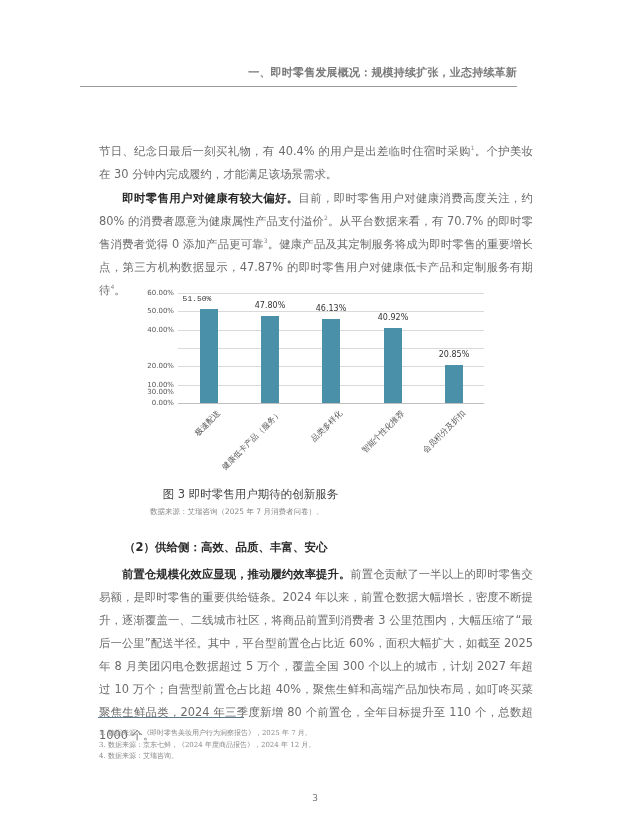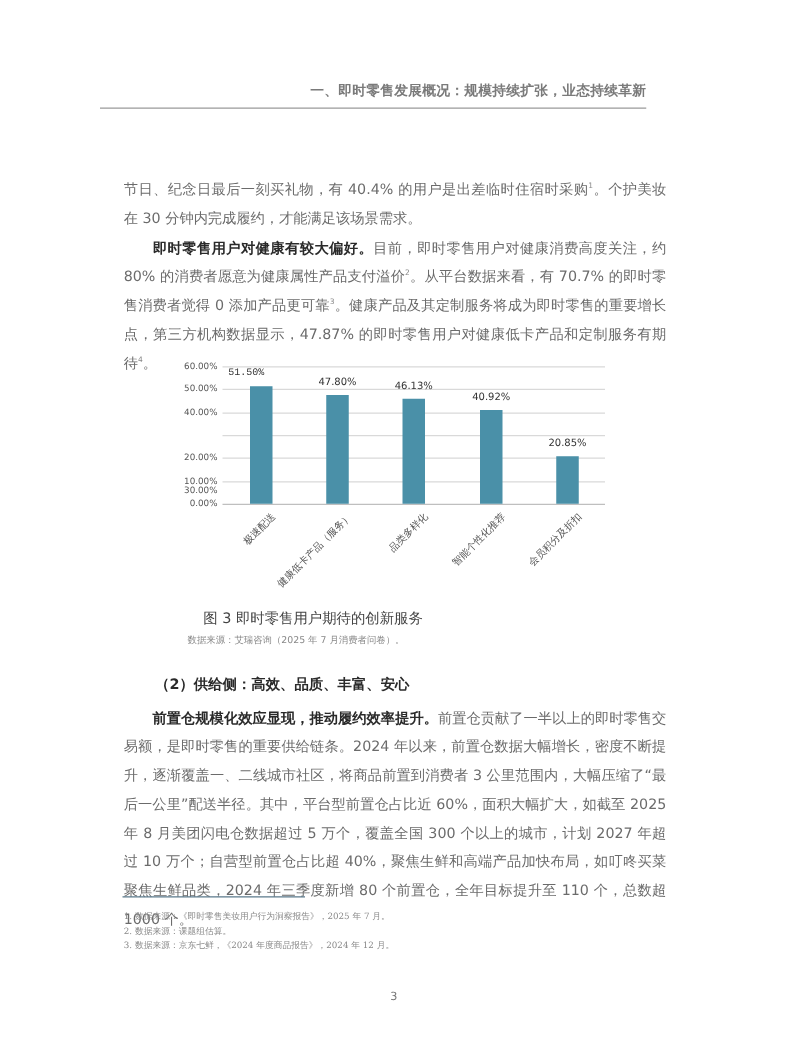--- a/index.html
+++ b/index.html
@@ -87,17 +87,17 @@
 
 <div class="subhead">（2）供给侧：高效、品质、丰富、安心</div>
 
 <div class="para" style="top:563px;">
   <span class="indent"></span><b>前置仓规模化效应显现，推动履约效率提升。</b><span>前置仓贡献了一半以上的即时零售交易额，是即时零售的重要供给链条。2024 年以来，前置仓数据大幅增长，密度不断提升，逐渐覆盖一、二线城市社区，将商品前置到消费者 3 公里范围内，大幅压缩了“最后一公里”配送半径。其中，平台型前置仓占比近 60%，面积大幅扩大，如截至 2025 年 8 月美团闪电仓数据超过 5 万个，覆盖全国 300 个以上的城市，计划 2027 年超过 10 万个；自营型前置仓占比超 40%，聚焦生鲜和高端产品加快布局，如叮咚买菜聚焦生鲜品类，2024 年三季度新增 80 个前置仓，全年目标提升至 110 个，总数超 1000 个。</span>
 </div>
 
 <div class="fn-line"></div>
 <div class="footnotes">
   <div>1. 数据来源：《即时零售美妆用户行为洞察报告》，2025 年 7 月。</div>
-  <div>2. 数据来源：课题组估算。</div>
   <div>3. 数据来源：京东七鲜，《2024 年度商品报告》，2024 年 12 月。</div>
+  <div>4. 数据来源：艾瑞咨询。</div>
 </div>
 
 <div class="pageno">3</div>
 
 </body></html>

